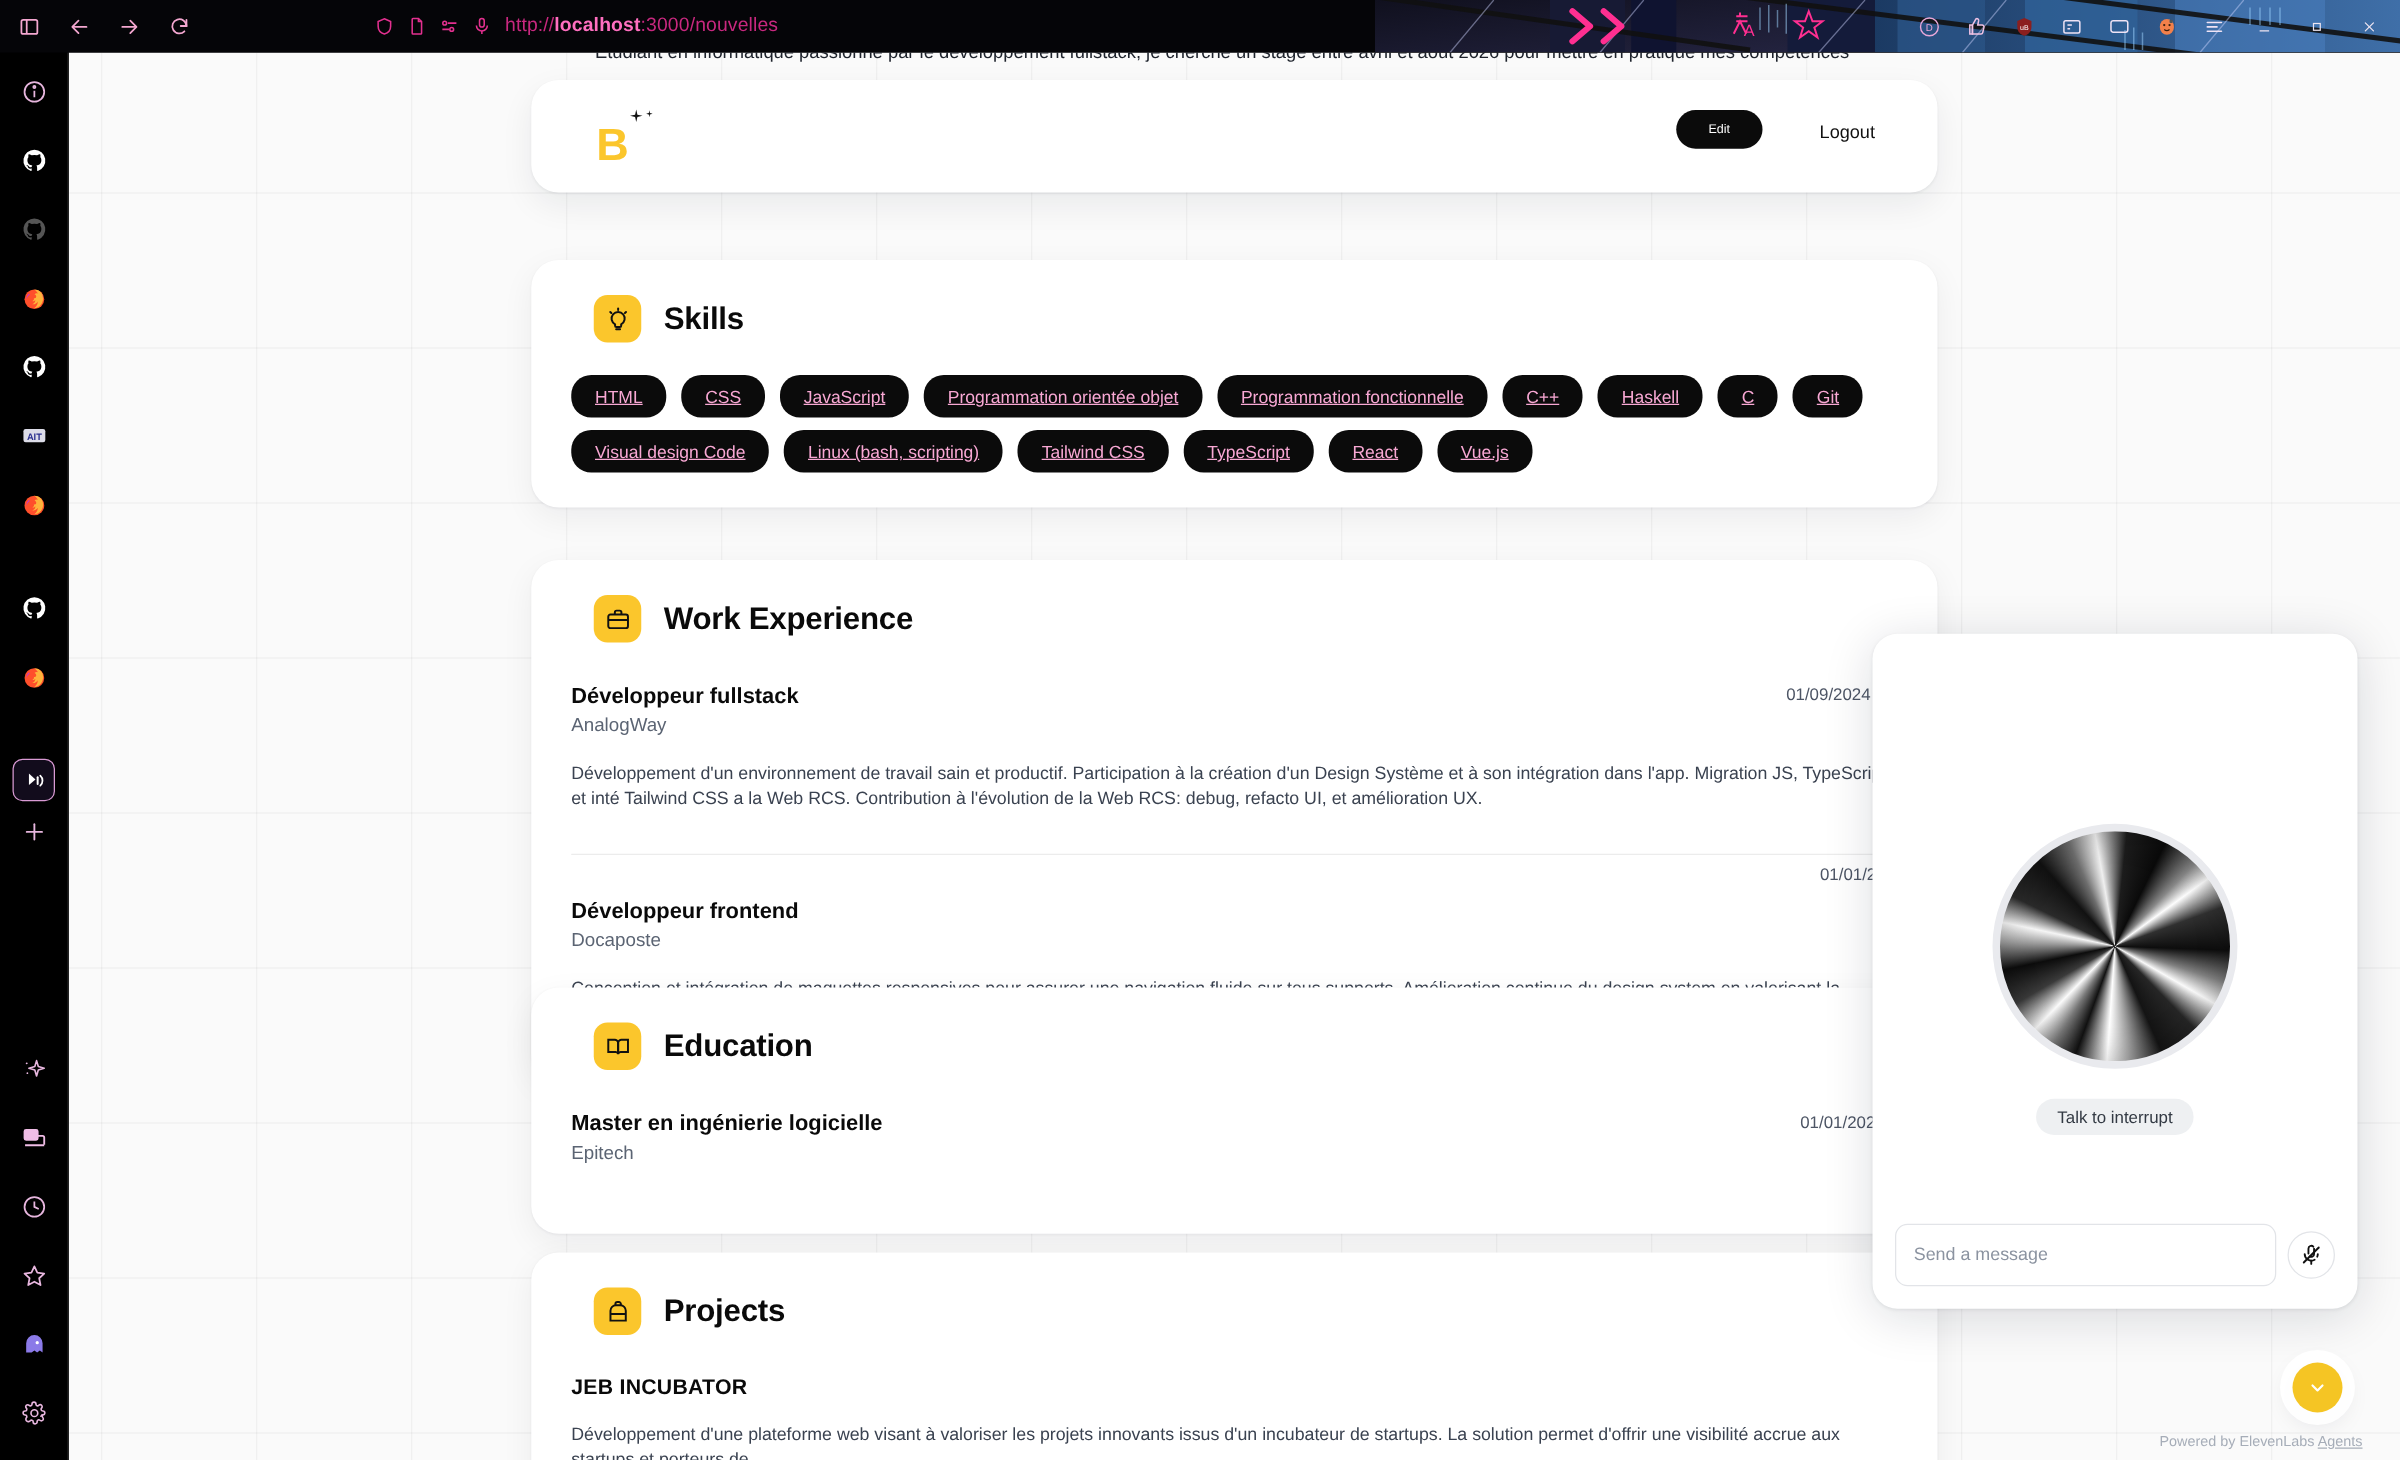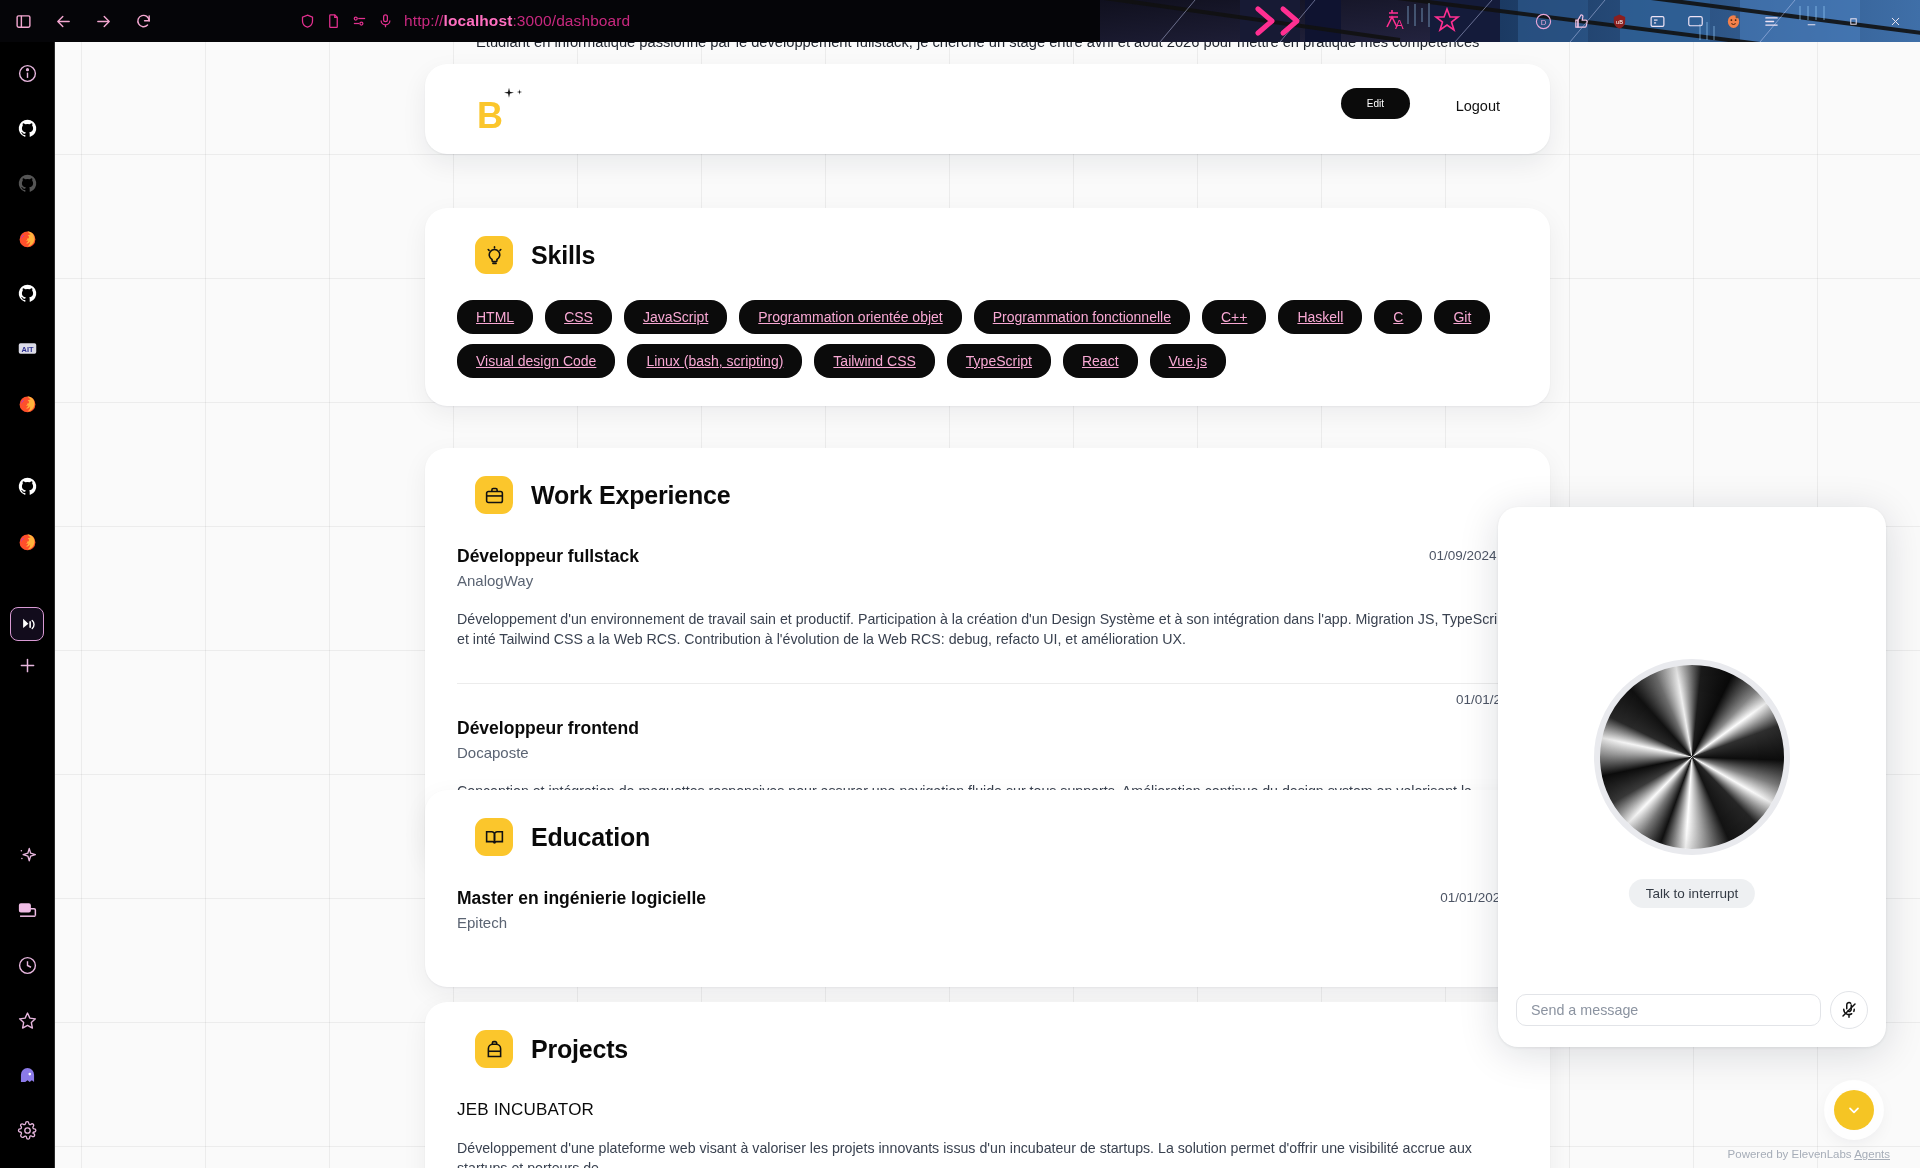--- a/index.html
+++ b/index.html
@@ -154,21 +154,21 @@
   }
   .entry-desc {
     margin-top: 20px; font-size: 14.2px; line-height: 1.42; color: #3a4250;
     max-width: 1085px;
   }
 
   
   #edu-card { position: absolute; left: 370px; top: 748px; width: 1125px; padding-bottom: 42px; }
   
   #proj-card { position: absolute; left: 370px; top: 960px; width: 1125px; padding-bottom: 40px; }
-  .proj-name { font-size: 17px; font-weight: normal; color: #0a0a0a; letter-spacing: .2px; }
+  .proj-name { font-size: 17px; font-weight: bold; color: #0a0a0a; letter-spacing: .2px; }
   .proj-desc { margin-top: 18px; font-size: 14.2px; line-height: 1.42; color: #3a4250; }
 
   
   #chat-widget {
     position: absolute; right: 34px; top: 465px;
     width: 388px; height: 540px;
     background: #fff; border-radius: 20px;
     box-shadow: 0 6px 40px rgba(16,24,40,.14), 0 1px 3px rgba(16,24,40,.08);
     z-index: 30;
     display: flex; flex-direction: column; align-items: center;
@@ -190,21 +190,21 @@
   #talk-pill {
     position: absolute; left: 50%; top: 372px; transform: translateX(-50%);
     background: #eef0f2; color: #333a44;
     border-radius: 16px; padding: 7px 17px; font-size: 13.5px; white-space: nowrap;
   }
   #chat-inputrow {
     position: absolute; left: 18px; right: 18px; bottom: 18px;
     display: flex; align-items: center; gap: 9px;
   }
   #chat-input {
-    flex: 1 1 auto; height: 32px;
+    flex: 1 1 auto; height: 50px;
     border: 1px solid #e2e4e8; border-radius: 10px;
     padding: 0 14px; font-size: 14.3px; color: #4d7c0f;
     outline: none; background: #fff;
     font-family: "Liberation Sans", sans-serif;
   }
   #chat-input::placeholder { color: #8b93a0; }
   #mic-btn {
     width: 38px; height: 38px; border-radius: 50%;
     border: 1px solid #e2e4e8; background: #fff;
     display: flex; align-items: center; justify-content: center; cursor: pointer; flex: none;
@@ -279,21 +279,21 @@
           <line x1="3" y1="16" x2="11.5" y2="16"></line>
         </svg>
     </span>
     <span class="url-ico">
       <svg viewBox="0 0 24 24" fill="none" stroke="currentColor" stroke-width="2">
           <rect x="9" y="2" width="6" height="11" rx="3"></rect>
           <path d="M5 11a7 7 0 0 0 14 0"></path>
           <line x1="12" y1="18" x2="12" y2="22"></line>
         </svg>
     </span>
-    <span class="url-text"><span class="scheme">http://</span><span class="host">localhost</span><span class="scheme">:3000/dashboard</span></span>
+    <span class="url-text"><span class="scheme">http://</span><span class="host">localhost</span><span class="scheme">:3000/nouvelles</span></span>
   </div>
 
   <div id="chrome-decor">
     <svg width="820" height="42" viewBox="0 0 820 42">
       <defs>
         <linearGradient id="dg1" x1="0" y1="0" x2="1" y2="1">
           <stop offset="0" stop-color="#10101e"></stop>
             <stop offset="1" stop-color="#23233f"></stop>
         </linearGradient>
         <linearGradient id="dg2" x1="0" y1="0" x2="1" y2="0">

